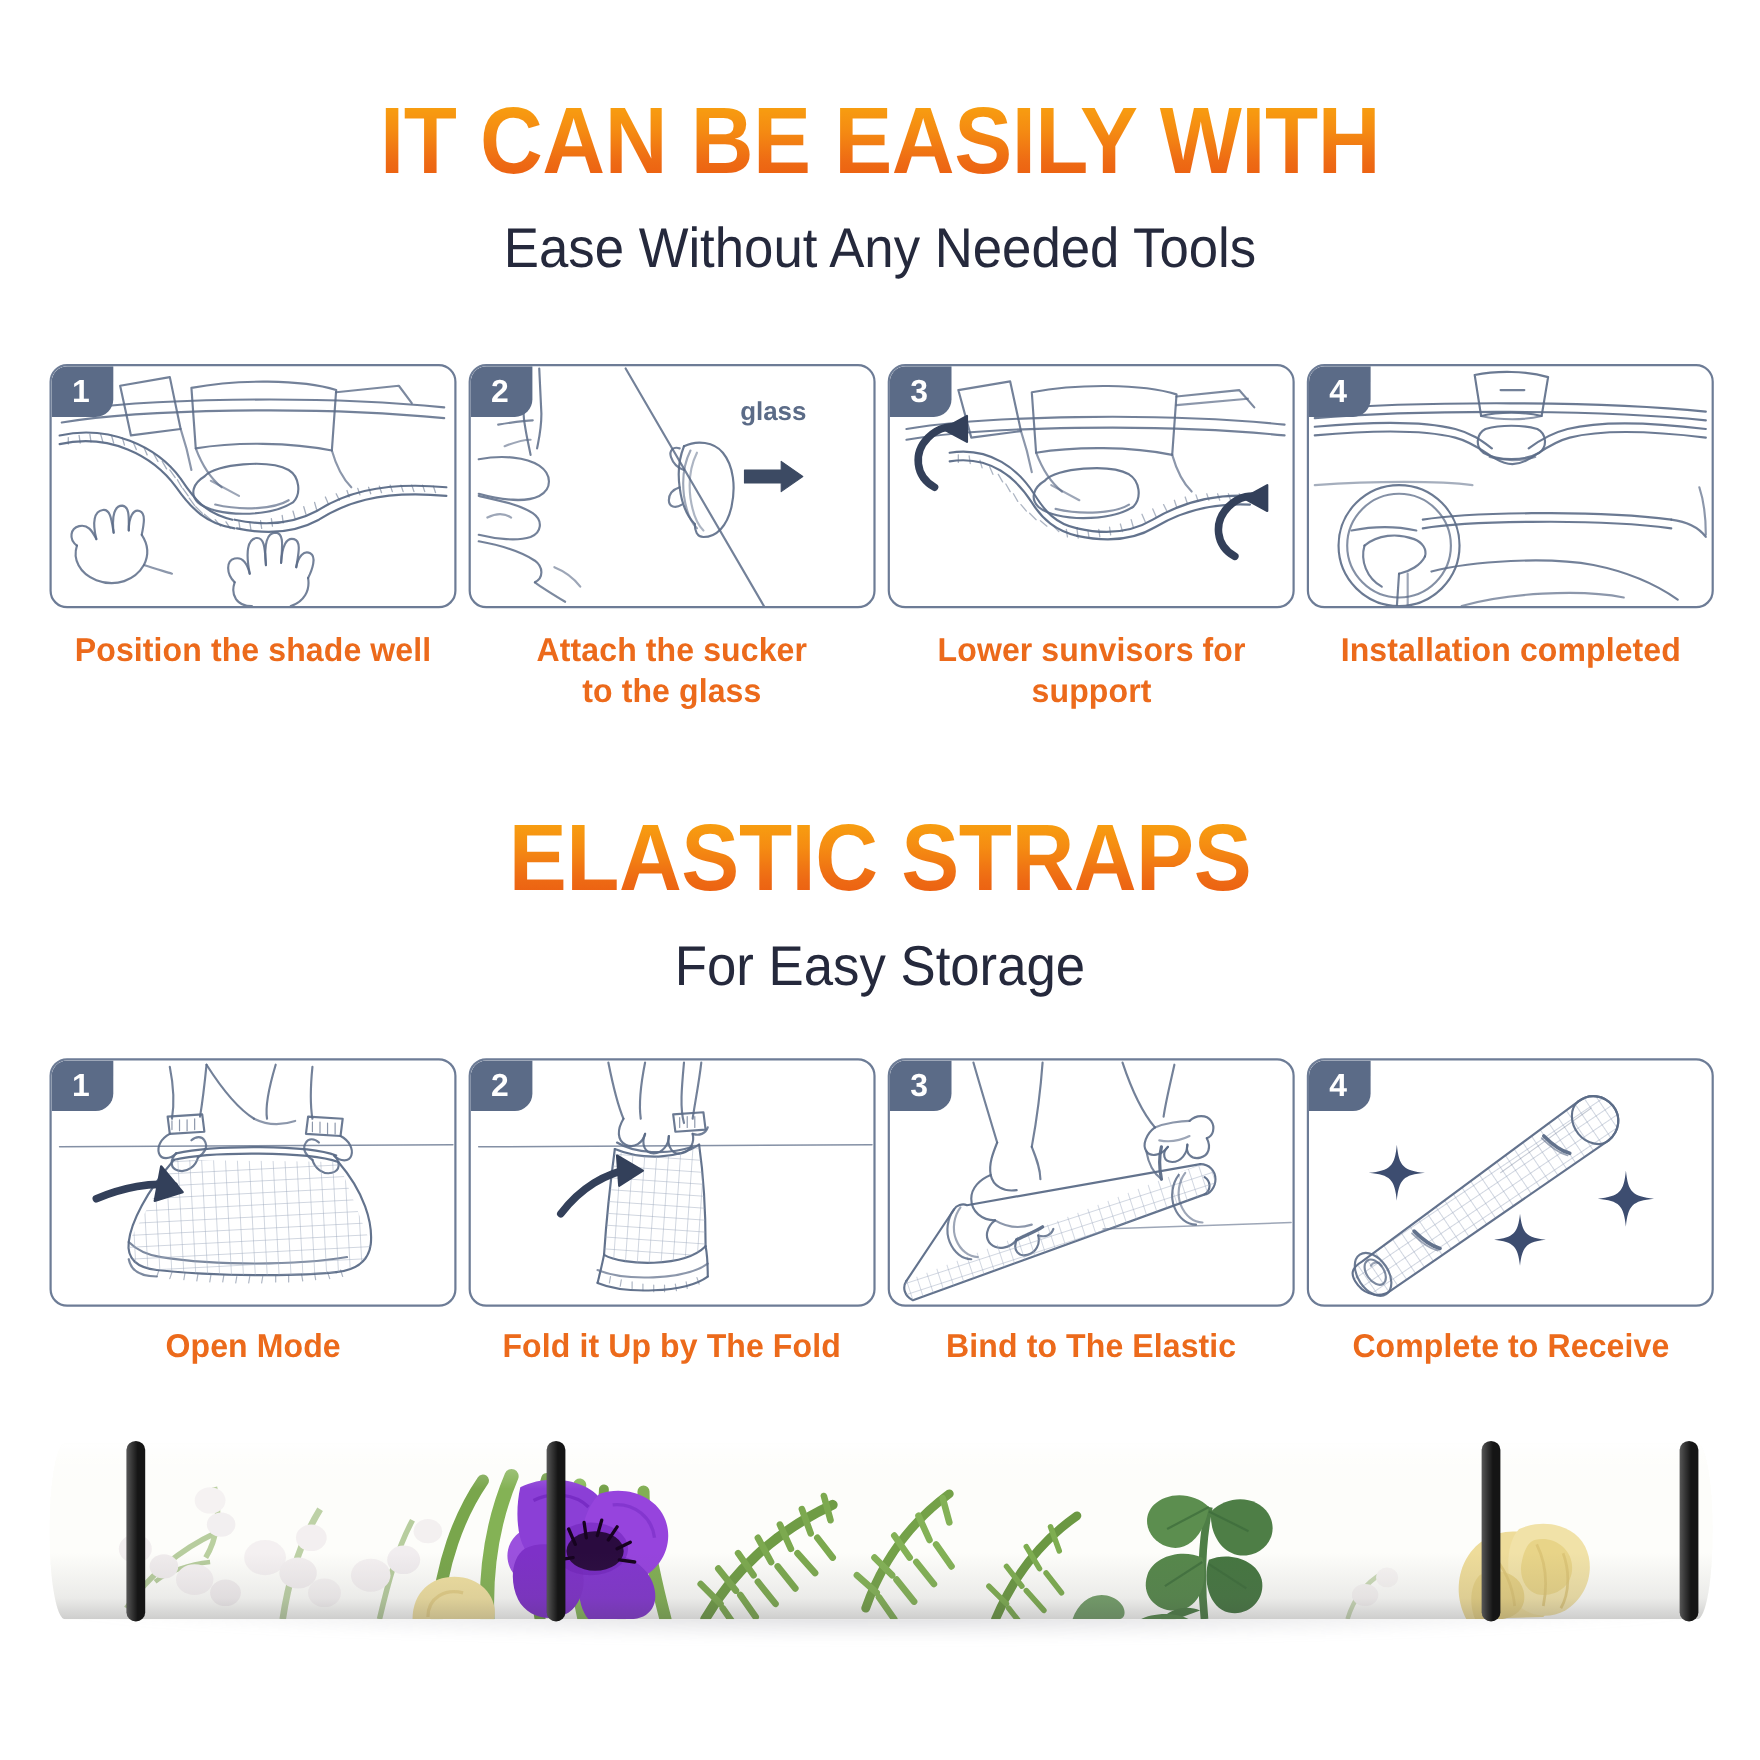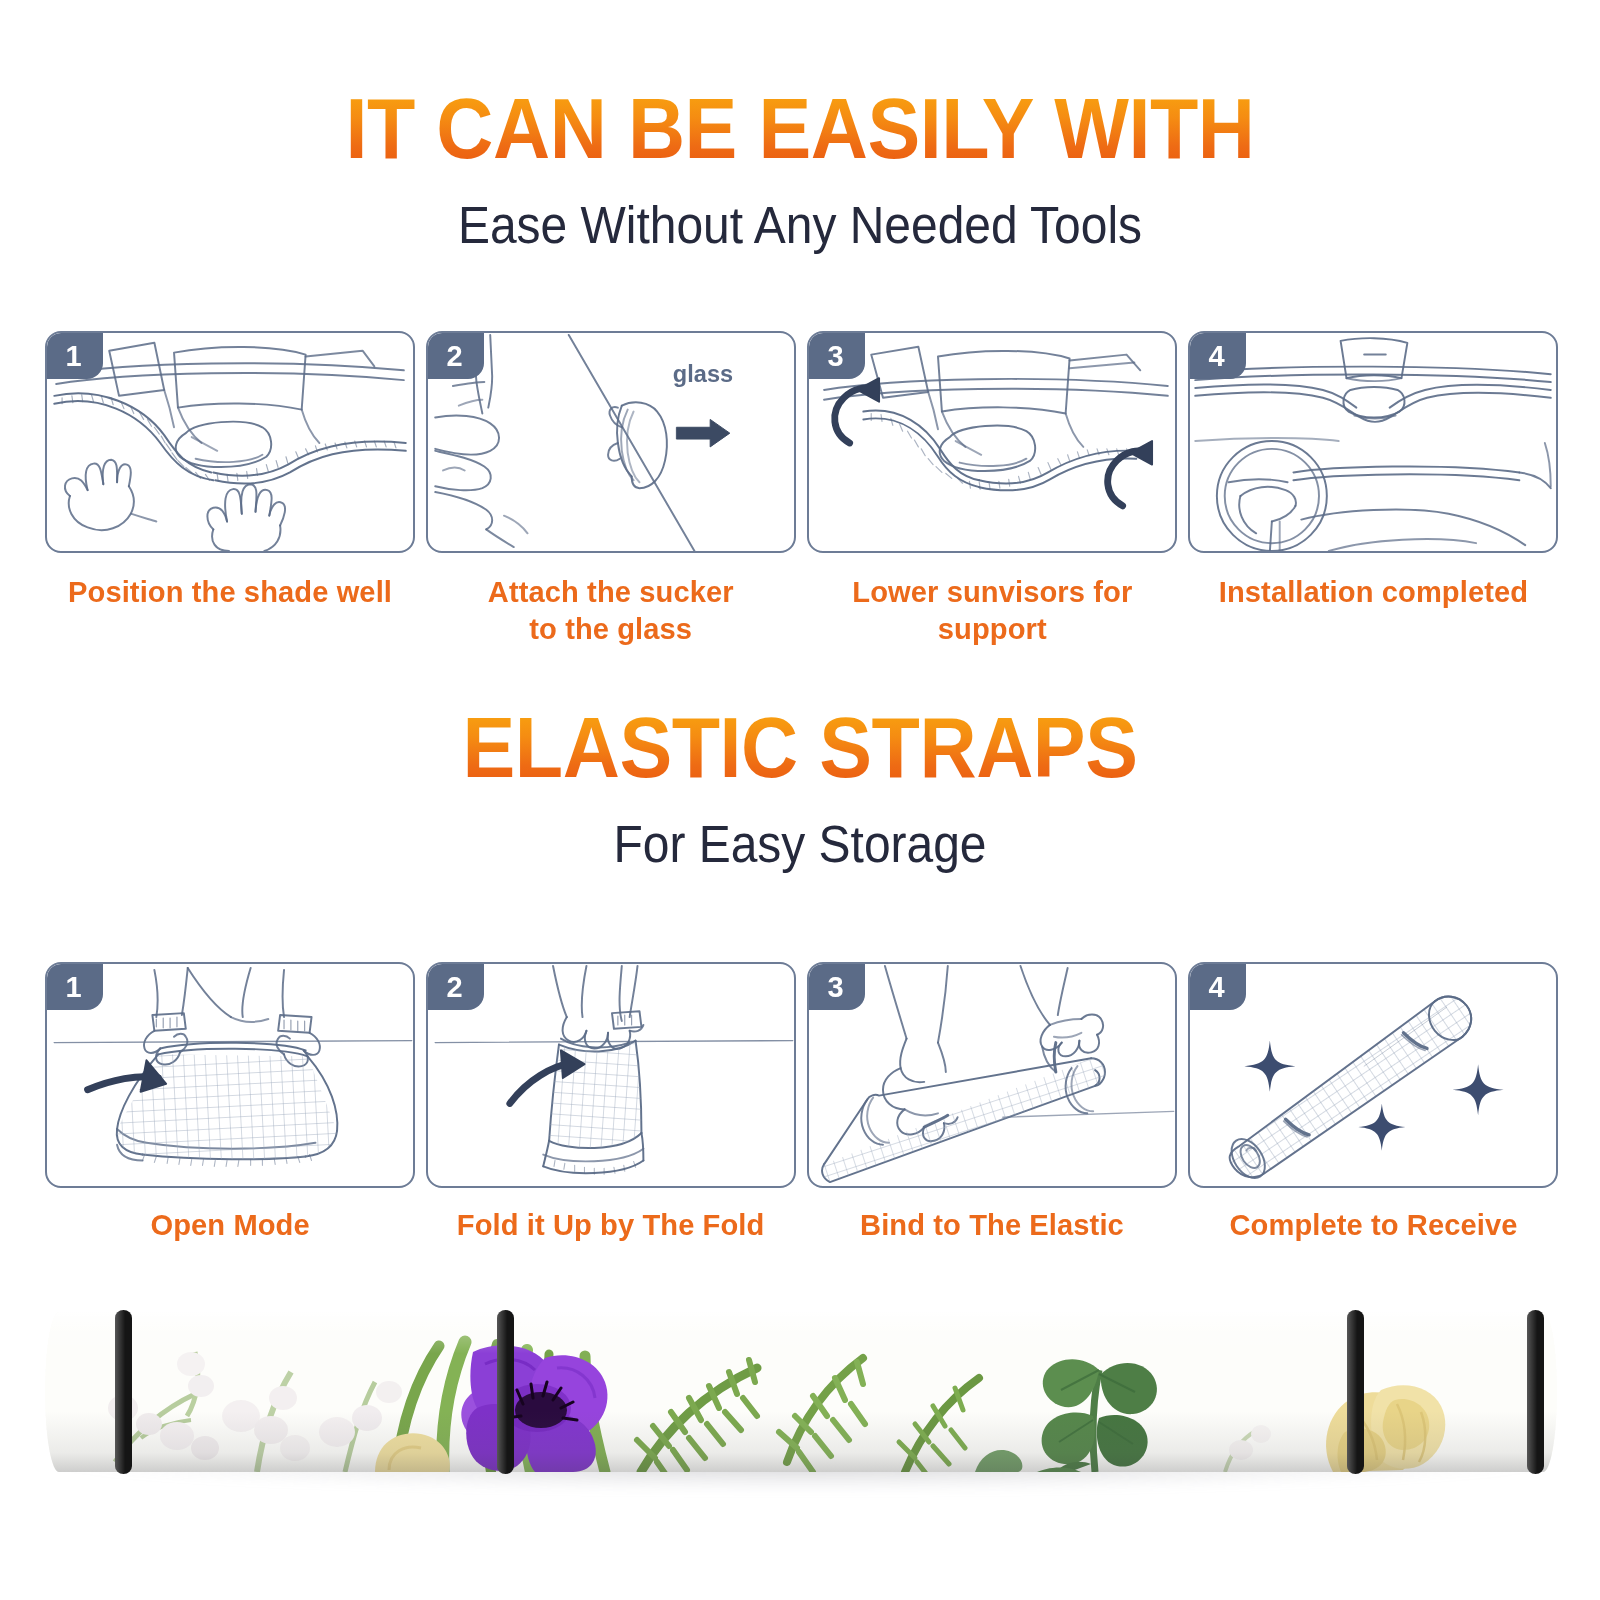--- a/index.html
+++ b/index.html
@@ -41,21 +41,21 @@
     font-size: 51px;
     color: #25293c;
     margin: 0;
     letter-spacing: 0px;
     transform: scaleX(0.94);
     white-space: nowrap;
   }
 
   #head-1 { position: absolute; left: 0; top: 86px; }
   #head-1 .head-sub { margin-top: 26px; }
-  #head-2 { position: absolute; left: 0; top: 705px; }
+  #head-2 { position: absolute; left: 0; top: 738px; }
   #head-2 .head-sub { margin-top: 26px; }
 
   
   .panel-row {
     position: absolute;
     left: 45px;
     width: 1513px;
     display: flex;
     justify-content: space-between;
   }

